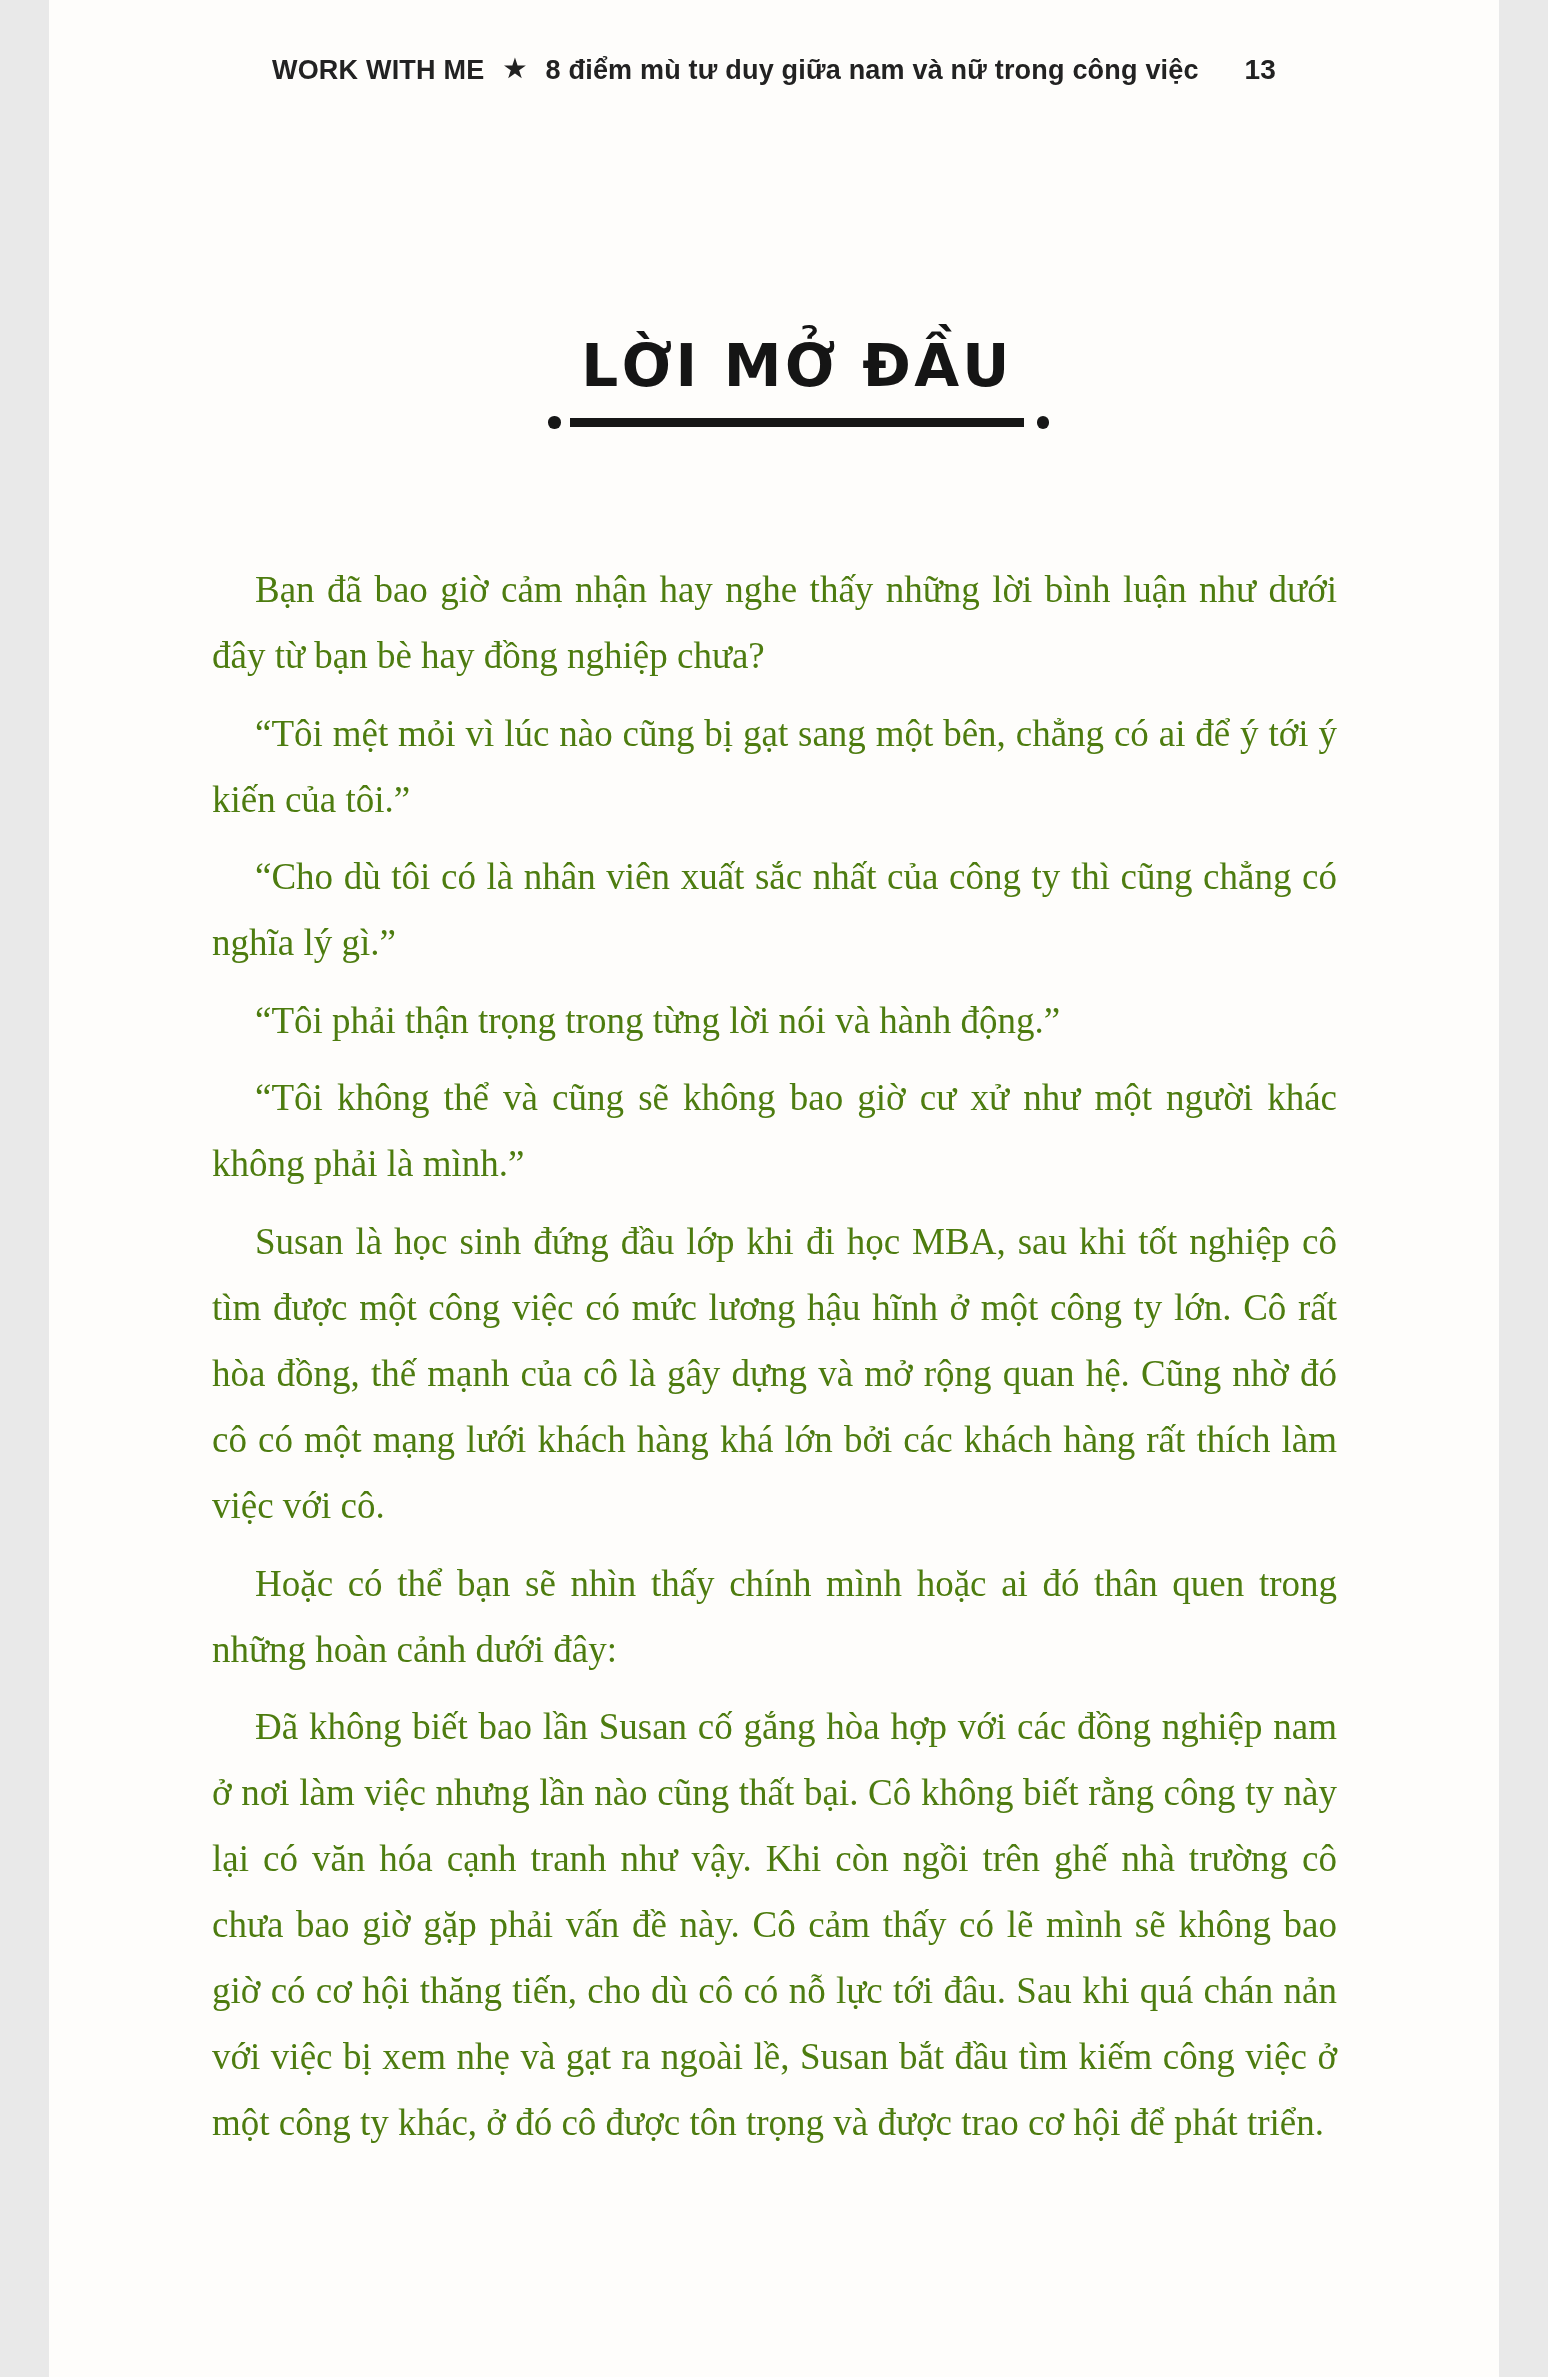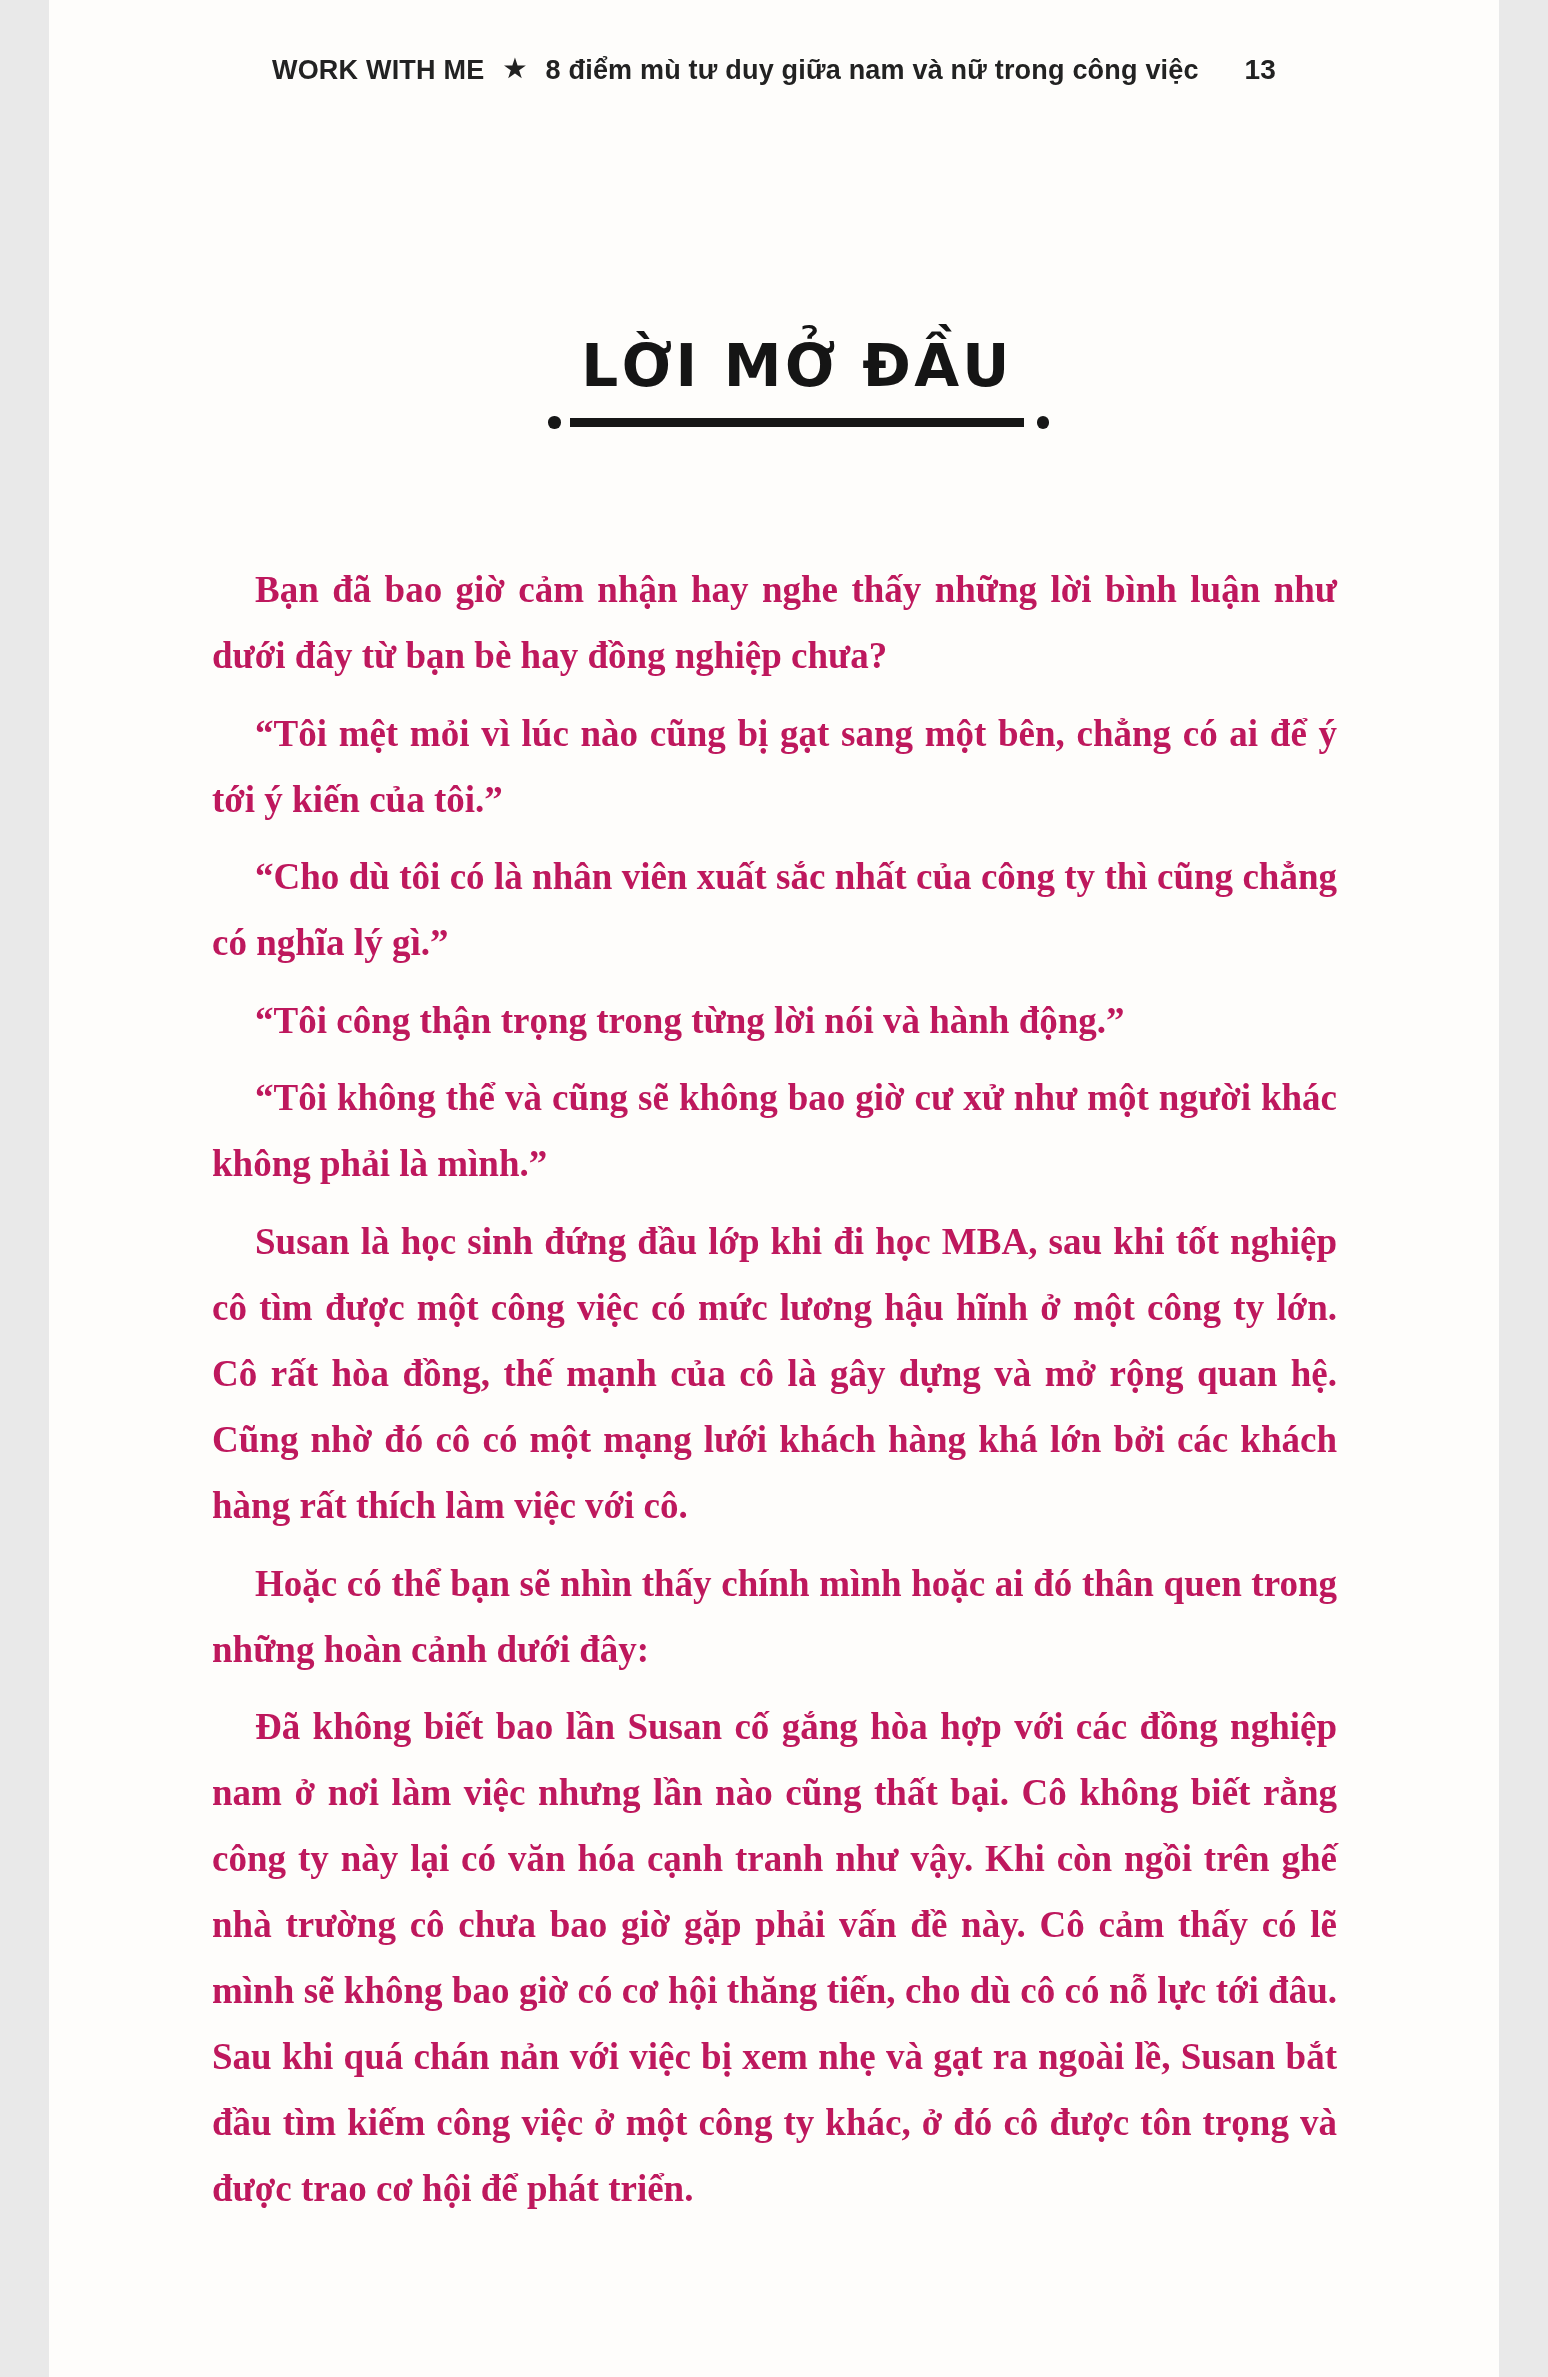--- a/index.html
+++ b/index.html
@@ -69,22 +69,21 @@
   .chapter-title::before { left: -21.5px; }
   .chapter-title::after  { right: -25px; }
 
   
   .body-text {
     margin: 130px 162px 0 163px;
     font-family: "Liberation Serif", serif;
     font-size: 37px;
     line-height: 66px;
     text-align: justify;
-    color: #be185d;
-    font-weight: bold;
+    color: #4d7c0f;
   }
   .body-text p {
     margin: 0 0 11.6px 0;
     text-indent: 43px;
   }
 </style>
 </head>
 <body>
 
 <div class="page">
@@ -97,21 +96,21 @@
   </header>
 
   <div class="title-wrap">
     <h1 class="chapter-title">LỜI MỞ ĐẦU</h1>
   </div>
 
   <main class="body-text">
     <p>Bạn đã bao giờ cảm nhận hay nghe thấy những lời bình luận như dưới đây từ bạn bè hay đồng nghiệp chưa?</p>
     <p>“Tôi mệt mỏi vì lúc nào cũng bị gạt sang một bên, chẳng có ai để ý tới ý kiến của tôi.”</p>
     <p>“Cho dù tôi có là nhân viên xuất sắc nhất của công ty thì cũng chẳng có nghĩa lý gì.”</p>
-    <p>“Tôi công thận trọng trong từng lời nói và hành động.”</p>
+    <p>“Tôi phải thận trọng trong từng lời nói và hành động.”</p>
     <p>“Tôi không thể và cũng sẽ không bao giờ cư xử như một người khác không phải là mình.”</p>
     <p>Susan là học sinh đứng đầu lớp khi đi học MBA, sau khi tốt nghiệp cô tìm được một công việc có mức lương hậu hĩnh ở một công ty lớn. Cô rất hòa đồng, thế mạnh của cô là gây dựng và mở rộng quan hệ. Cũng nhờ đó cô có một mạng lưới khách hàng khá lớn bởi các khách hàng rất thích làm việc với cô.</p>
     <p>Hoặc có thể bạn sẽ nhìn thấy chính mình hoặc ai đó thân quen trong những hoàn cảnh dưới đây:</p>
     <p>Đã không biết bao lần Susan cố gắng hòa hợp với các đồng nghiệp nam ở nơi làm việc nhưng lần nào cũng thất bại. Cô không biết rằng công ty này lại có văn hóa cạnh tranh như vậy. Khi còn ngồi trên ghế nhà trường cô chưa bao giờ gặp phải vấn đề này. Cô cảm thấy có lẽ mình sẽ không bao giờ có cơ hội thăng tiến, cho dù cô có nỗ lực tới đâu. Sau khi quá chán nản với việc bị xem nhẹ và gạt ra ngoài lề, Susan bắt đầu tìm kiếm công việc ở một công ty khác, ở đó cô được tôn trọng và được trao cơ hội để phát triển.</p>
   </main>
 
 </div>
 
 
 </body></html>

